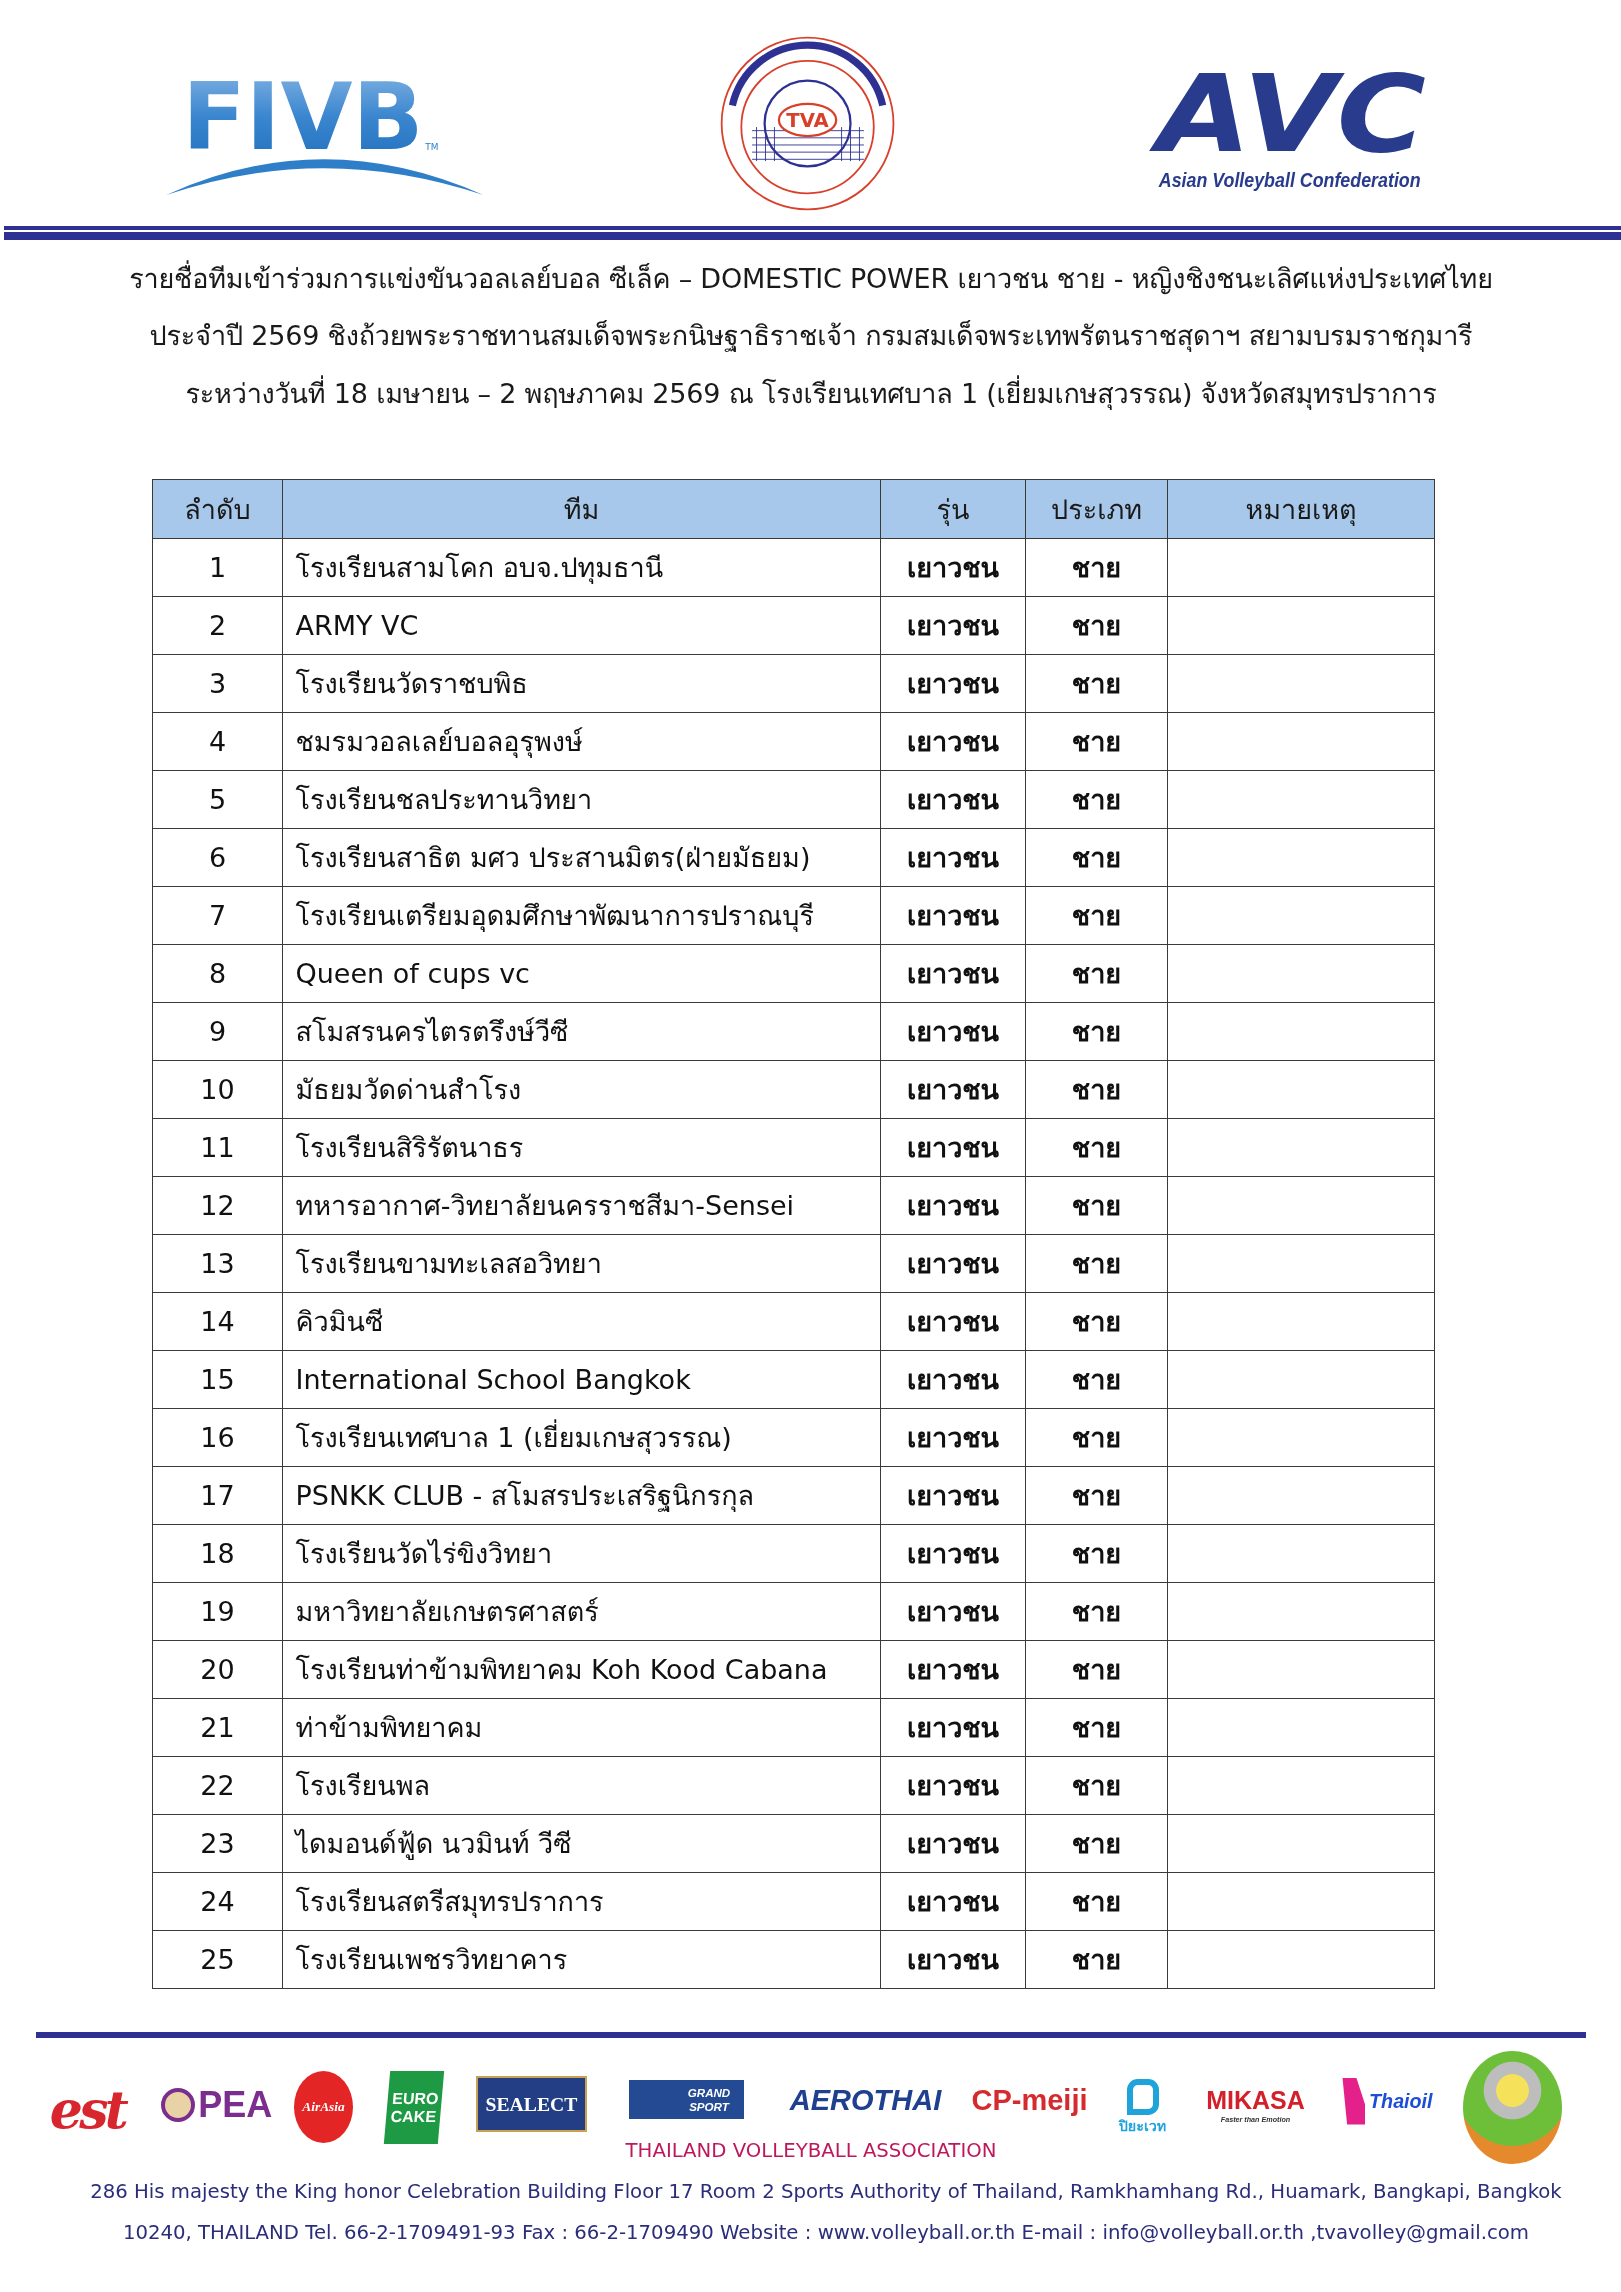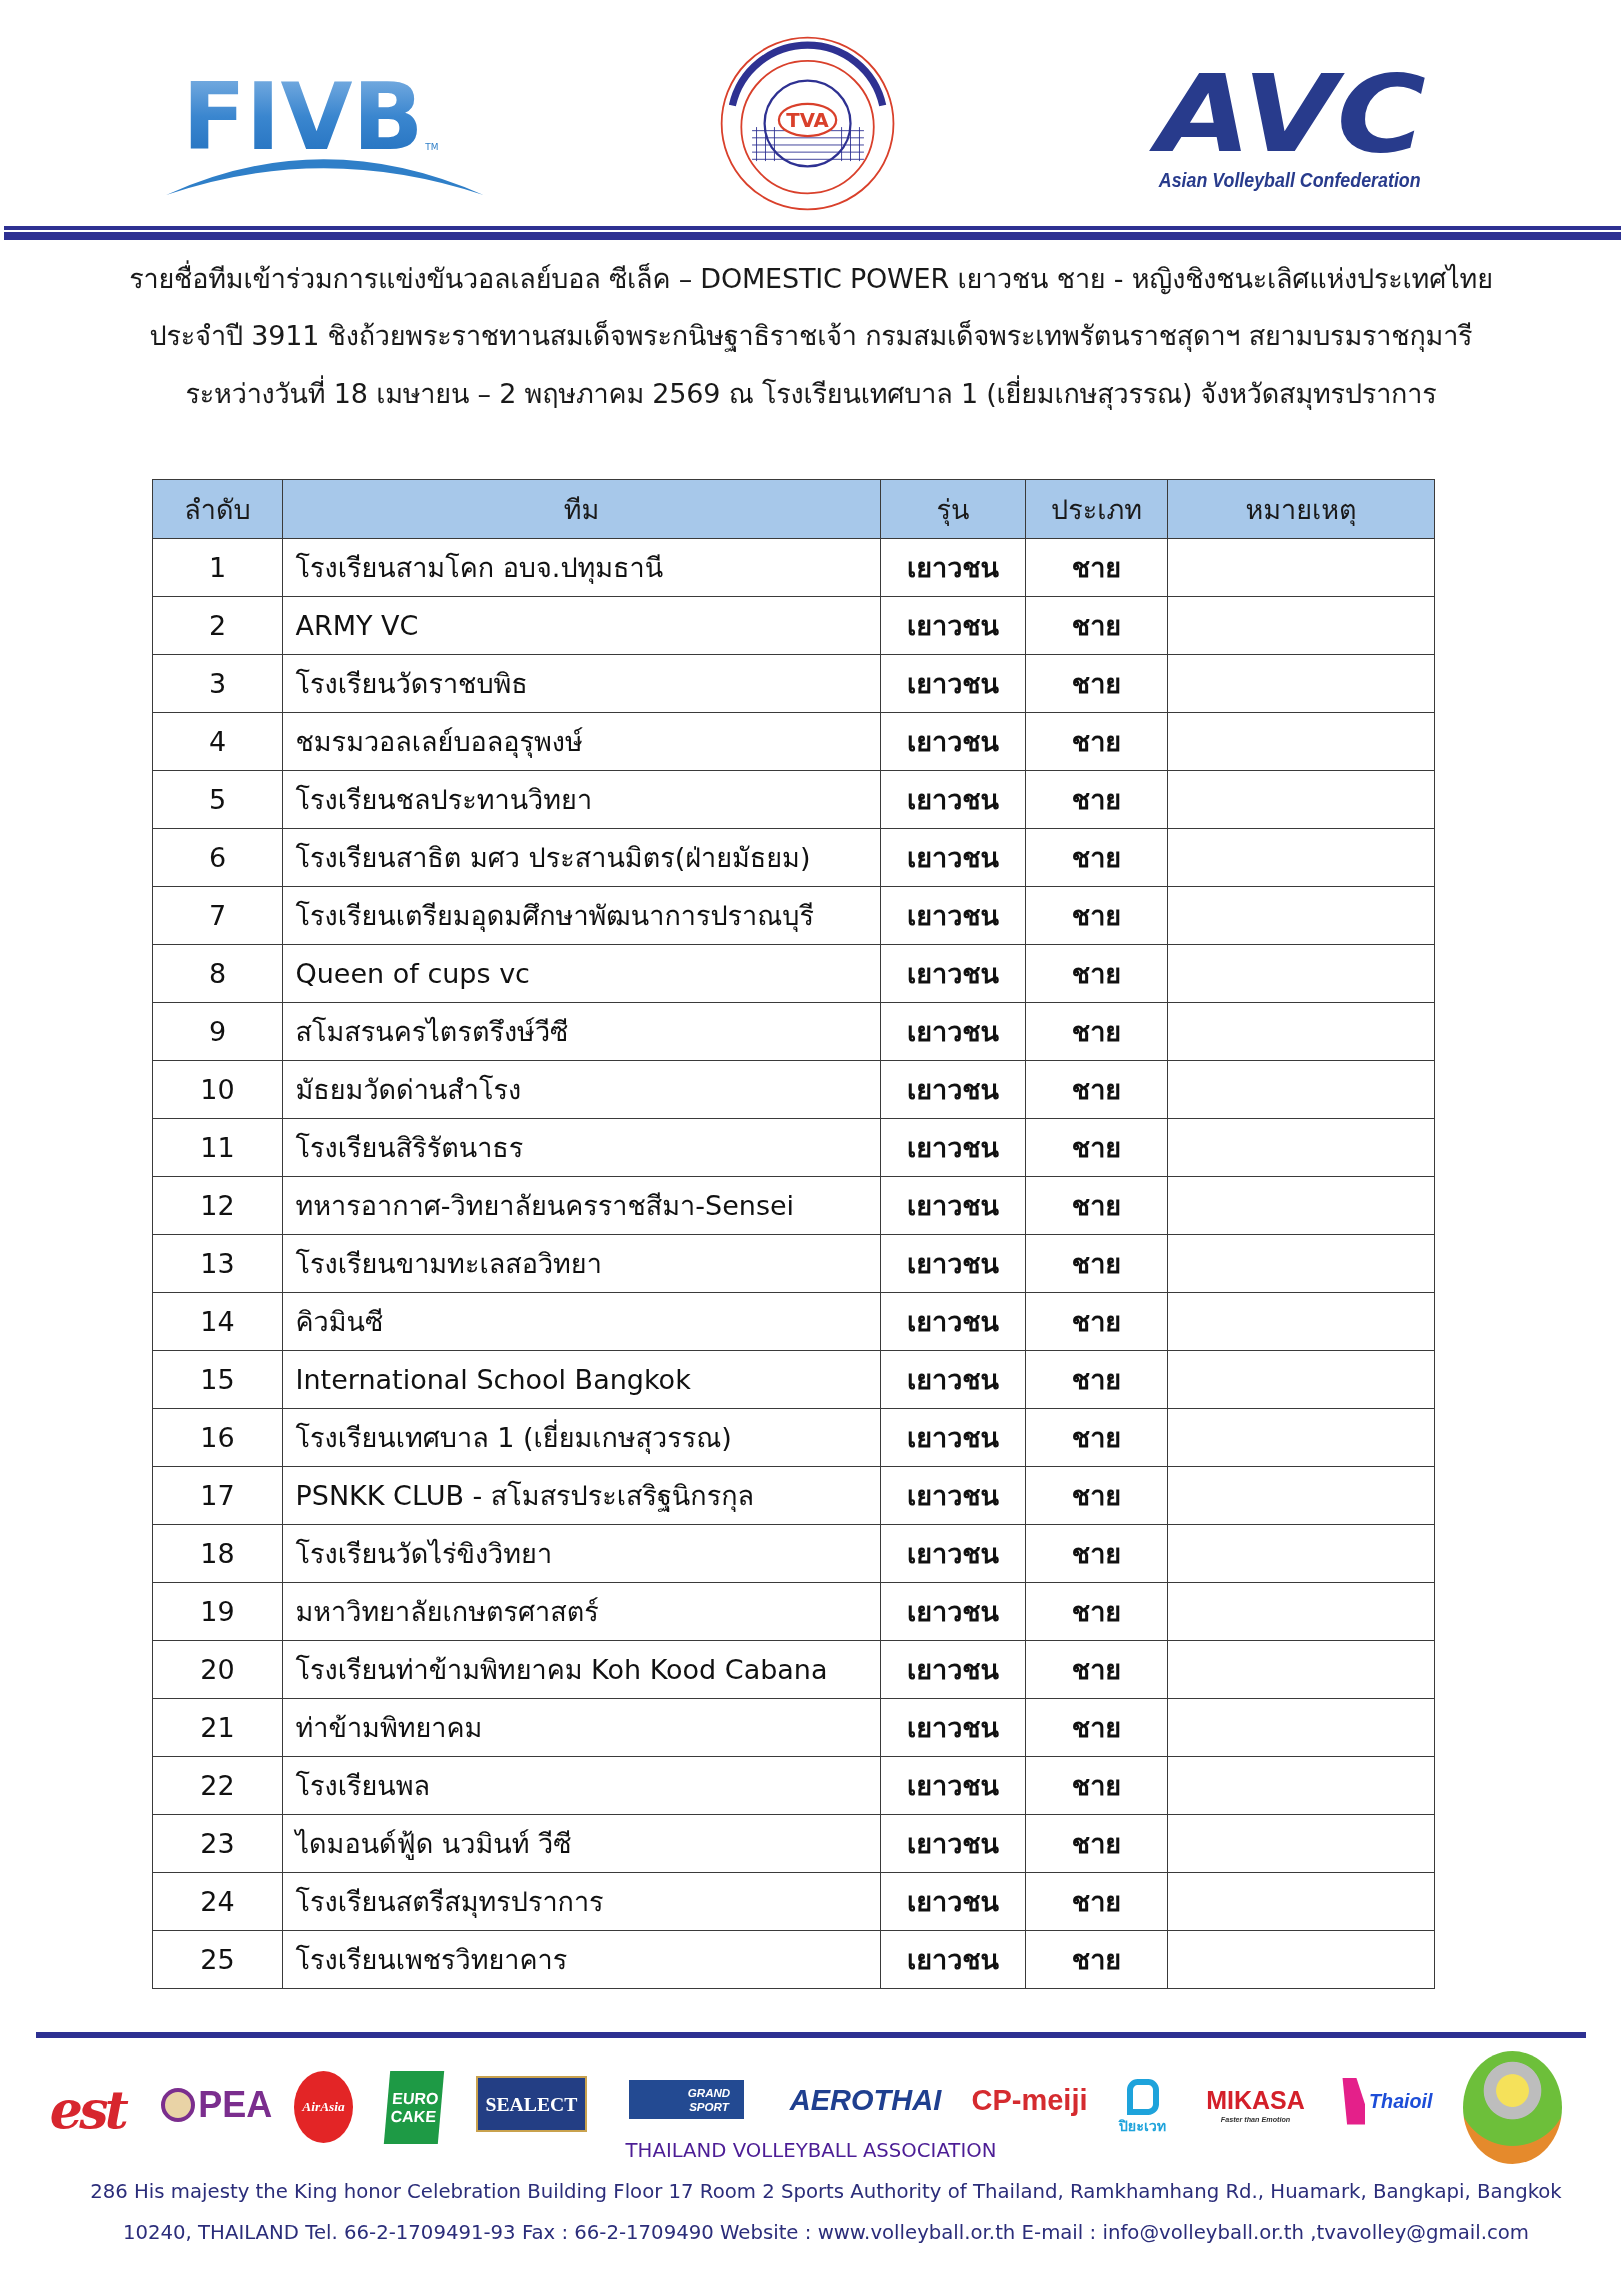--- a/index.html
+++ b/index.html
@@ -28,21 +28,21 @@
   table.teams td { height: 58px; font-size: 27px; color: #111; }
   td.num { text-align: center; }
   td.team { padding-left: 12.5px; white-space: nowrap; }
   td.div, td.type { text-align: center; font-weight: bold; }
   col.c1 { width: 130px; } col.c2 { width: 598px; } col.c3 { width: 145px; } col.c4 { width: 142px; } col.c5 { width: 267px; }
 
   
   .ftr-line { position: absolute; left: 36px; top: 2032px; width: 1550px; height: 6.3px; background: #2E3192; }
   .sponsors { position: absolute; left: 0; top: 2051px; width: 1622px; height: 99px; padding-left: 10px; }
   .sp { position: absolute; display: flex; align-items: center; justify-content: center; }
-  .assoc { position: absolute; left: 0; top: 2139px; width: 1622px; text-align: center; font-size: 19.7px; color: #4c1d95; }
+  .assoc { position: absolute; left: 0; top: 2139px; width: 1622px; text-align: center; font-size: 19.7px; color: #be185d; }
   .addr { position: absolute; left: 0; width: 1622px; text-align: center; font-size: 19.7px; color: #2b2d7a; white-space: nowrap; margin-left: 15px; }
   #addr1 { top: 2180px; }
   #addr2 { top: 2221px; }
 </style>
 </head>
 <body>
 
 <div id="fivb" class="logo">
   <svg width="349" height="143" viewBox="0 0 390 160">
     <defs>
@@ -86,21 +86,21 @@
   <svg width="287" height="139" viewBox="0 0 320 155">
     <text x="10" y="100" font-family="DejaVu Sans, sans-serif" font-weight="bold" font-style="italic" font-size="120" fill="#283B8C" textLength="300" lengthAdjust="spacingAndGlyphs">AVC</text>
     <text x="12" y="140" font-family="Liberation Sans, sans-serif" font-weight="bold" font-style="italic" font-size="22" fill="#283B8C" textLength="292" lengthAdjust="spacingAndGlyphs">Asian Volleyball Confederation</text>
   </svg>
 </div>
 
 <div class="hdr-line-thin"></div>
 <div class="hdr-line-thick"></div>
 
 <div id="t1" class="title">รายชื่อทีมเข้าร่วมการแข่งขันวอลเลย์บอล ซีเล็ค – DOMESTIC POWER เยาวชน ชาย - หญิงชิงชนะเลิศแห่งประเทศไทย</div>
-<div id="t2" class="title">ประจำปี 3911 ชิงถ้วยพระราชทานสมเด็จพระกนิษฐาธิราชเจ้า กรมสมเด็จพระเทพรัตนราชสุดาฯ สยามบรมราชกุมารี</div>
+<div id="t2" class="title">ประจำปี 2569 ชิงถ้วยพระราชทานสมเด็จพระกนิษฐาธิราชเจ้า กรมสมเด็จพระเทพรัตนราชสุดาฯ สยามบรมราชกุมารี</div>
 <div id="t3" class="title">ระหว่างวันที่ 18 เมษายน – 2 พฤษภาคม 2569 ณ โรงเรียนเทศบาล 1 (เยี่ยมเกษสุวรรณ) จังหวัดสมุทรปราการ</div>
 
 <table class="teams">
   <colgroup>
       <col class="c1">
       <col class="c2">
       <col class="c3">
       <col class="c4">
       <col class="c5">
     </colgroup>

